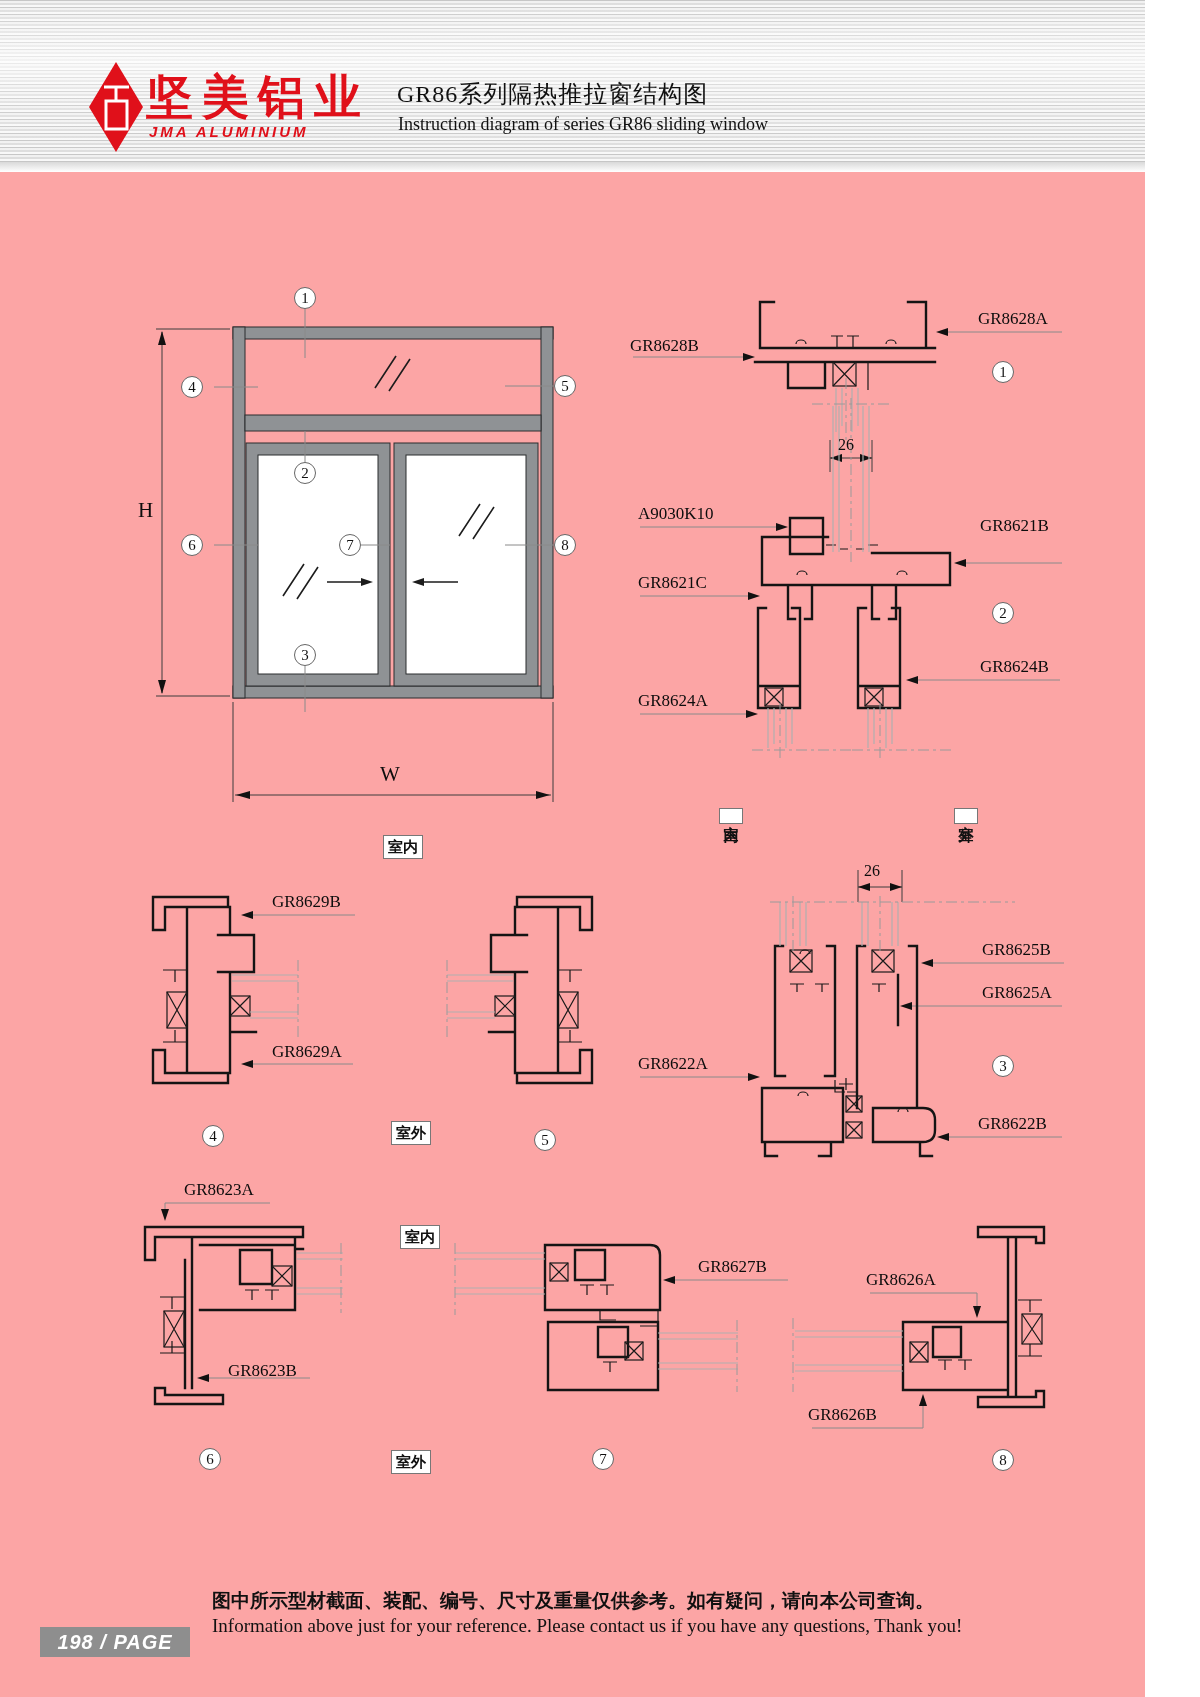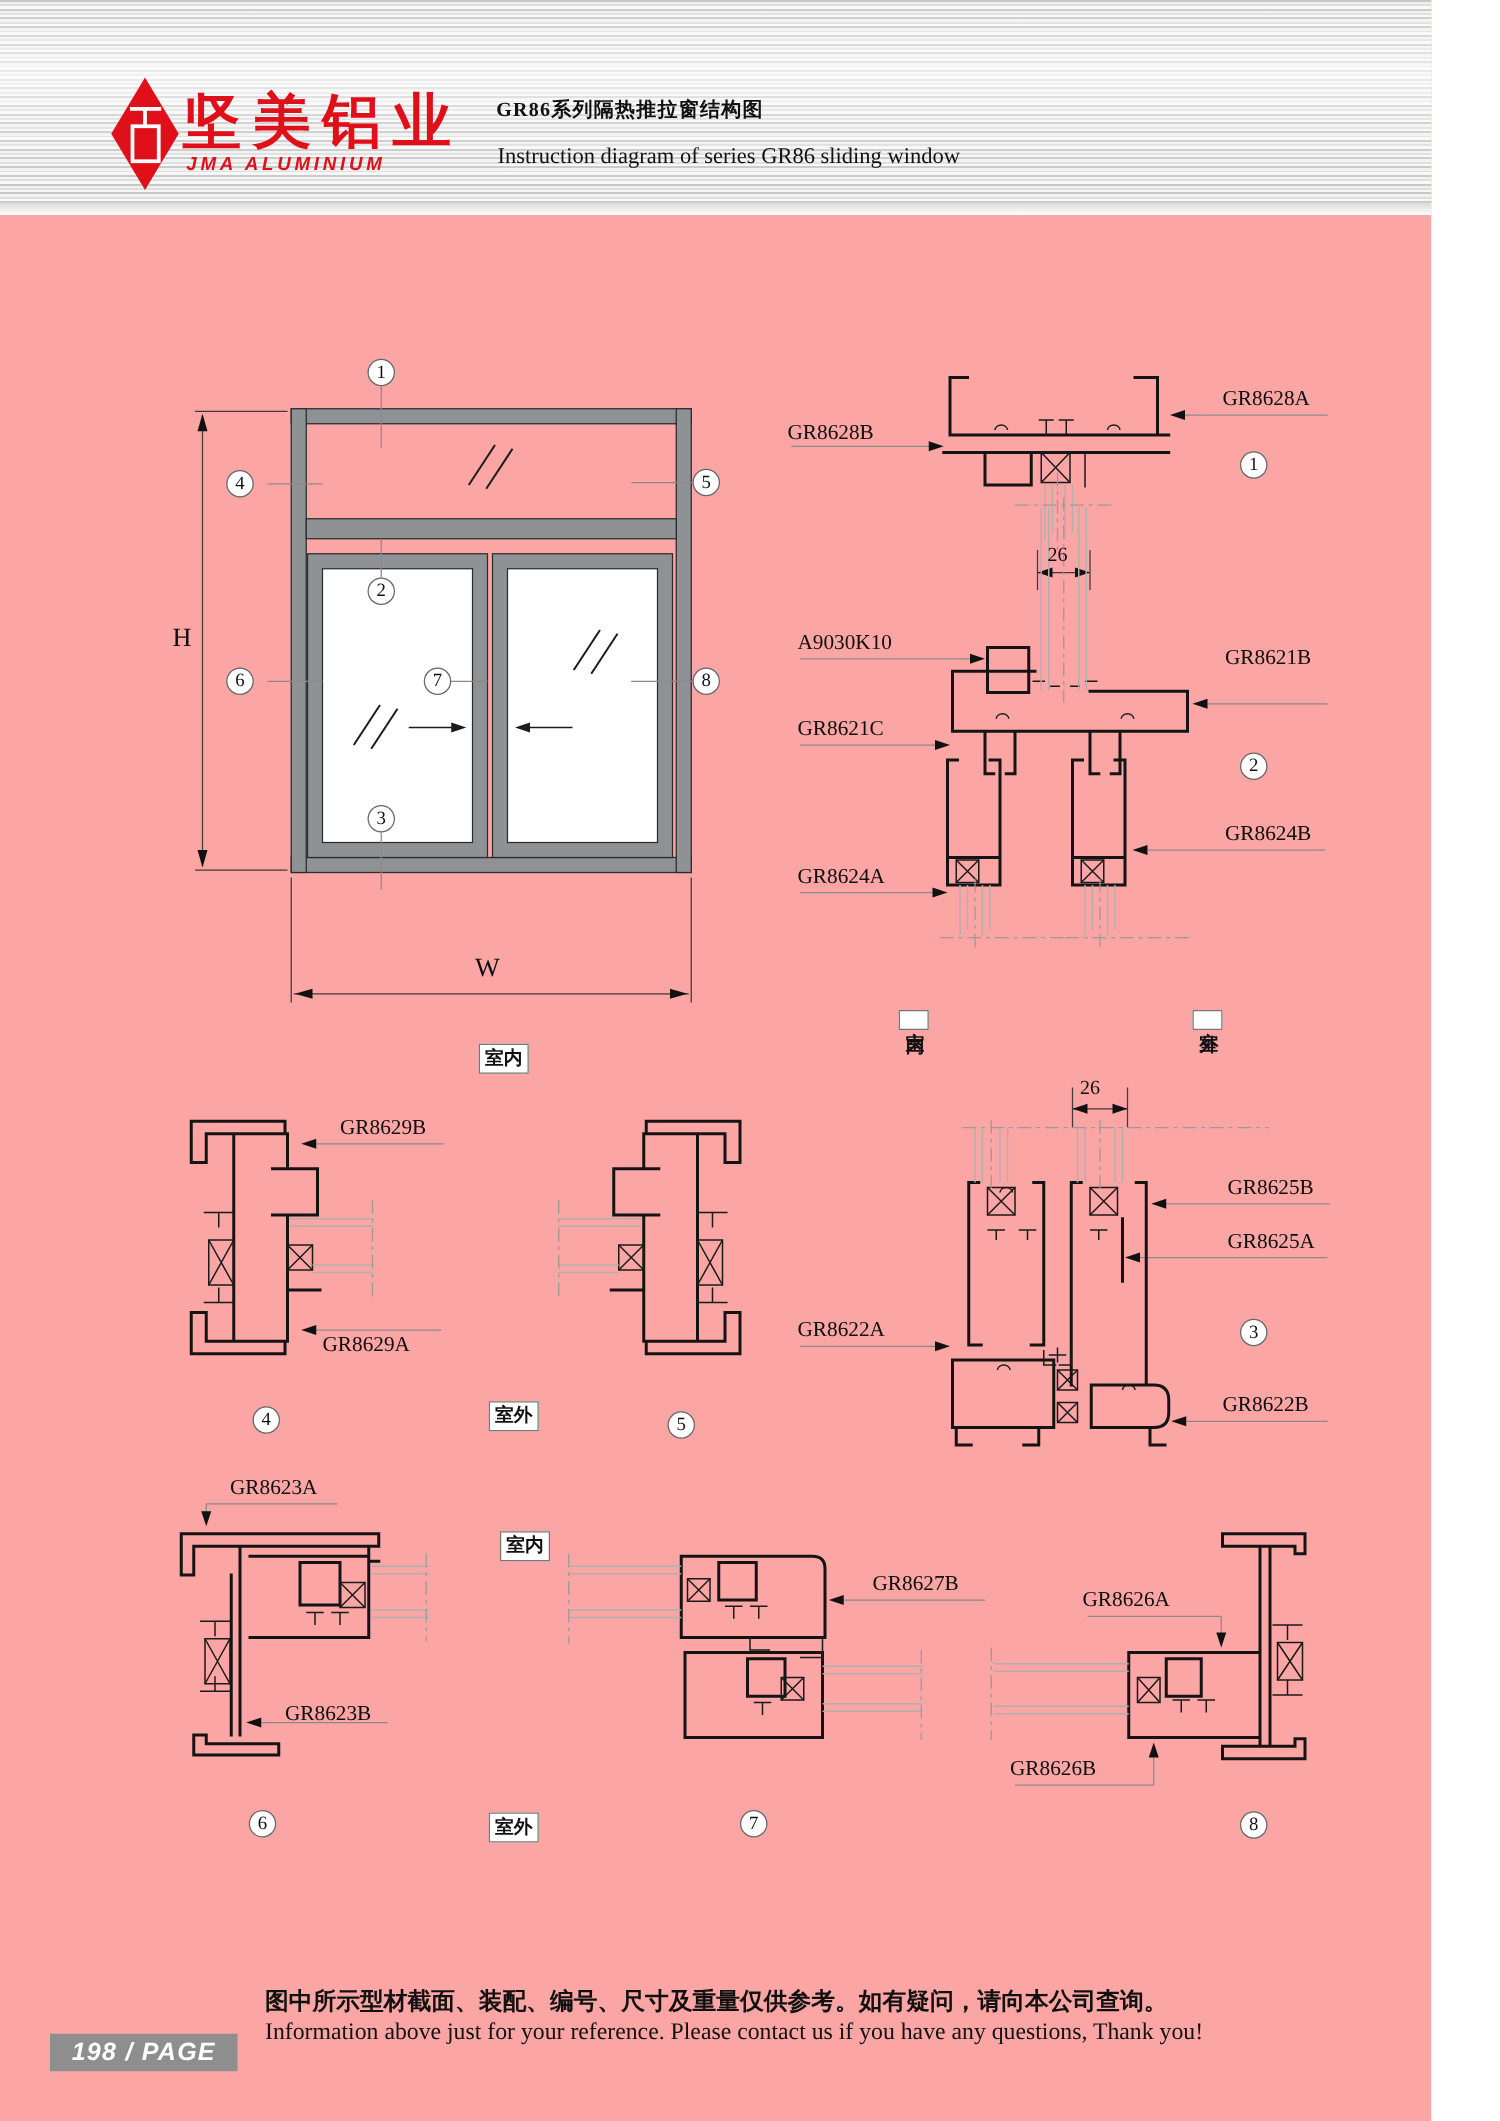--- a/index.html
+++ b/index.html
@@ -9,21 +9,21 @@
   #header{position:absolute;left:0;top:0;width:1200px;height:162px;
     background:
       linear-gradient(180deg,rgba(255,255,255,0) 0%,rgba(255,255,255,.65) 38%,rgba(255,255,255,.2) 62%,rgba(255,255,255,0) 100%),
       repeating-linear-gradient(180deg,#c6c6c6 0 1.5px,#f1f1f1 1.5px 3.5px,#dddddd 3.5px 5px,#f8f8f8 5px 7px);}
   #header:after{content:"";position:absolute;left:0;bottom:-10px;width:100%;height:10px;
       background:linear-gradient(180deg,#d9d9d9,#ffffff);}
   .logo-cn{position:absolute;left:146px;top:66px;font-size:47px;font-weight:bold;
       letter-spacing:9px;font-family:"Liberation Sans",sans-serif;white-space:nowrap;}
   .logo-en{position:absolute;left:149px;top:123px;font-size:15px;font-weight:bold;font-style:italic;
       letter-spacing:3px;font-family:"Liberation Sans",sans-serif;white-space:nowrap;}
-  .title-cn{position:absolute;left:397px;top:78px;font-size:16px;font-weight:bold;letter-spacing:1px;
+  .title-cn{position:absolute;left:397px;top:78px;font-size:24px;font-weight:normal;letter-spacing:1px;
       font-family:"Liberation Serif",serif;white-space:nowrap;}
   .title-en{position:absolute;left:398px;top:114px;font-size:18px;font-family:"Liberation Serif",serif;white-space:nowrap;}
   
   .lbl{position:absolute;font-size:17px;white-space:nowrap;color:#0d0d0d;}
   .dim{position:absolute;font-size:16px;color:#0d0d0d;}
   .big{font-size:21px;}
   .callout{position:absolute;width:22px;height:22px;border:1px solid #666;border-radius:50%;
       background:#fff;display:flex;align-items:center;justify-content:center;
       font-size:15px;font-family:"Liberation Serif",serif;color:#111;box-sizing:border-box;}
   .roombox{position:absolute;border:1px solid #777;background:#fff;color:#111;
@@ -249,21 +249,21 @@
   <div class="roombox vert" style="left:954px;top:808px;">室外</div>
 
   <div class="dim" style="left:864px;top:862px;">26</div>
   <div class="lbl" style="left:982px;top:940px;">GR8625B</div>
   <div class="lbl" style="left:982px;top:983px;">GR8625A</div>
   <div class="lbl" style="left:638px;top:1054px;">GR8622A</div>
   <div class="callout" style="left:992px;top:1055px;">3</div>
   <div class="lbl" style="left:978px;top:1114px;">GR8622B</div>
 
   <div class="lbl" style="left:272px;top:892px;text-align:right;">GR8629B</div>
-  <div class="lbl" style="left:258px;top:1042px;margin-top:24px;">GR8629A</div>
+  <div class="lbl" style="left:272px;top:1042px;">GR8629A</div>
   <div class="callout" style="left:202px;top:1125px;">4</div>
   <div class="roombox" style="left:391px;top:1121px;">室外</div>
   <div class="callout" style="left:534px;top:1129px;">5</div>
 
   <div class="lbl" style="left:184px;top:1180px;">GR8623A</div>
   <div class="lbl" style="left:228px;top:1361px;">GR8623B</div>
   <div class="callout" style="left:199px;top:1448px;">6</div>
 
   <div class="roombox" style="left:400px;top:1225px;">室内</div>
   <div class="lbl" style="left:698px;top:1257px;">GR8627B</div>

